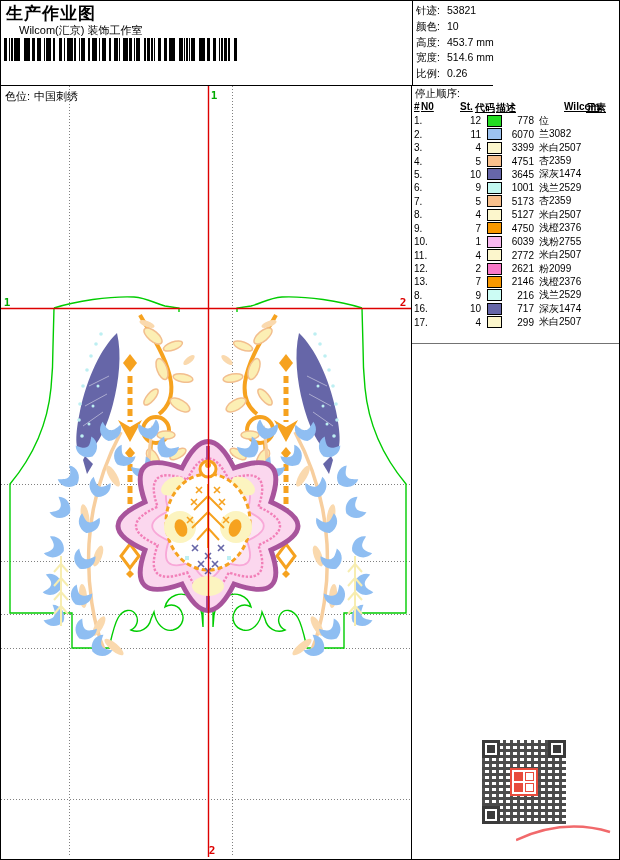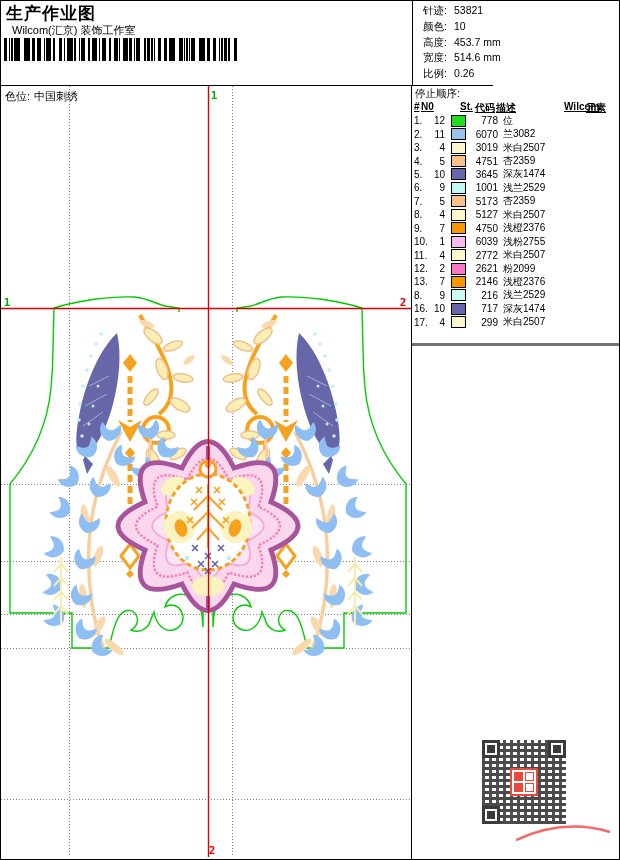--- a/index.html
+++ b/index.html
@@ -1,44 +1,44 @@
 <!DOCTYPE html>
 <html><head>
 <meta charset="utf-8">
 <style>
   html,body{margin:0;padding:0;background:#e8e8e8;}
   .page{position:relative;width:618px;height:858px;background:#fff;border:1px solid #000;
         font-family:"Liberation Sans","DejaVu Sans",sans-serif;color:#000;overflow:hidden;}
   
   .header{position:absolute;left:0;top:0;width:492px;height:84px;border-bottom:1px solid #000;}
   .title{position:absolute;left:5px;top:1px;font-size:17px;font-weight:bold;letter-spacing:1px;}
-  .company{position:absolute;left:11px;top:22px;font-size:11px;}
+  .company{position:absolute;left:18px;top:22px;font-size:11px;}
   .barcode{position:absolute;left:3px;top:37px;width:233px;height:23px;background-color:#fff;
     background-image:
       repeating-linear-gradient(90deg,#000 0 2px,transparent 2px 7px),
       repeating-linear-gradient(90deg,#000 0 1px,transparent 1px 5px),
       repeating-linear-gradient(90deg,#000 0 3px,transparent 3px 11px);}
   .metaline{position:absolute;left:4px;font-size:11px;}
   .metaline .lab{margin-right:4px;}
-  .infobox{position:absolute;right:0;top:0;width:81px;height:84px;border-left:1px solid #000;padding:2px 0 0 10px;box-sizing:border-box;margin-left:47px;}
+  .infobox{position:absolute;right:0;top:0;width:81px;height:84px;border-left:1px solid #000;padding:2px 0 0 3px;box-sizing:border-box;margin-left:47px;}
   .iline{font-size:10.5px;line-height:15.8px;white-space:nowrap;}
   .iline .lab{display:inline-block;min-width:31px;}
   
   .main{position:absolute;left:0;top:85px;width:618px;height:773px;}
   .canvas{position:absolute;left:0;top:0;width:410px;height:773px;}
   .side{position:absolute;left:410px;top:0;width:207px;height:773px;border-left:1px solid #000;}
   
-  .stops{position:absolute;left:0;top:0;width:207px;height:257px;border-bottom:3px solid #737373;}
+  .stops{position:absolute;left:0;top:0;width:207px;height:257px;border-bottom:1px solid #737373;}
   .stitle{padding:1px 0 0 3px;font-size:10.5px;}
   .thead{position:relative;height:13px;font-size:10px;font-weight:bold;}
   .thead span{position:absolute;top:0;text-decoration:underline;white-space:nowrap;}
   .h0{left:2px}.h1{left:9px}.h2{left:48px}.h3{left:63px}.h4{left:84px}.h5{left:152px}.h6{left:174px}
   .trow{display:flex;height:13.45px;align-items:center;font-size:10px;white-space:nowrap;}
   .c.no{width:14px;padding-left:2px;}
-  .c.nd{width:17px;text-align:right;}
+  .c.nd{width:17px;text-align:right;margin-left:36px;}
   .c.sw{width:13px;height:10px;border:1px solid #000;margin-left:6px;flex:none;}
   .c.st{width:31px;text-align:right;margin-left:1px;}
   .c.de{margin-left:5px;}
   
   .qr{position:absolute;left:70px;top:654px;width:84px;height:84px;background-color:#fff;
     background-image:
       repeating-linear-gradient(0deg,#4a4a4a 0 3px,transparent 3px 6px),
       repeating-linear-gradient(90deg,#515151 0 3px,transparent 3px 7px);}
   .qf{position:absolute;width:12px;height:12px;border:3px solid #3a3a3a;background:#fff;}
   .qf::after{content:"";position:absolute;inset:2px;background:#3a3a3a;}
@@ -289,21 +289,21 @@
               <span class="c no">2.</span>
               <span class="c nd">11</span>
               <span class="c sw" style="background:#9CC2F0"></span>
               <span class="c st">6070</span>
               <span class="c de">兰3082</span>
             </div>
             <div class="trow">
               <span class="c no">3.</span>
               <span class="c nd">4</span>
               <span class="c sw" style="background:#FCF6CC"></span>
-              <span class="c st">3019</span>
+              <span class="c st">3399</span>
               <span class="c de">米白2507</span>
             </div>
             <div class="trow">
               <span class="c no">4.</span>
               <span class="c nd">5</span>
               <span class="c sw" style="background:#F8C08C"></span>
               <span class="c st">4751</span>
               <span class="c de">杏2359</span>
             </div>
             <div class="trow">

